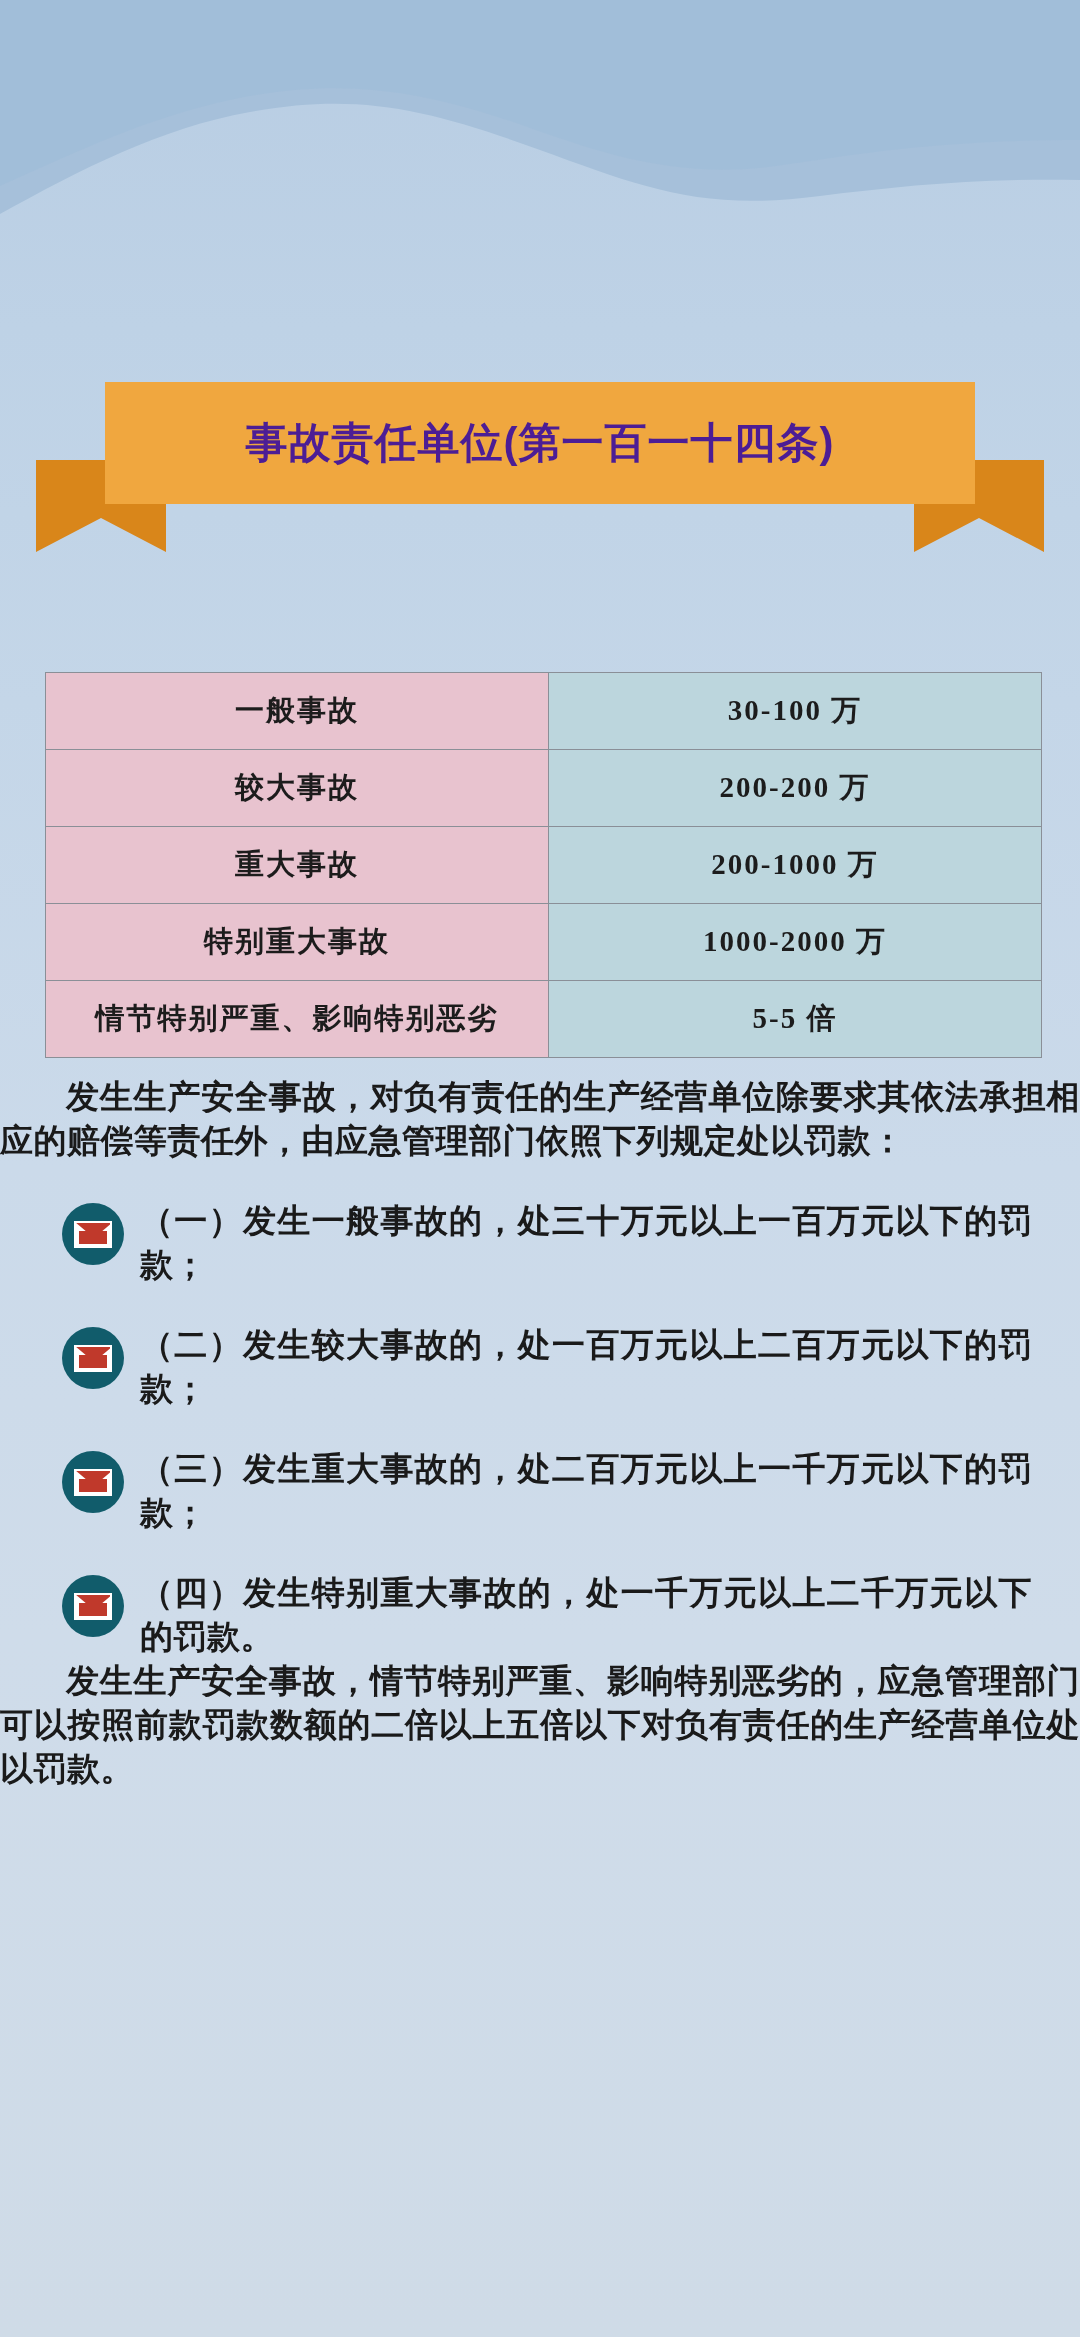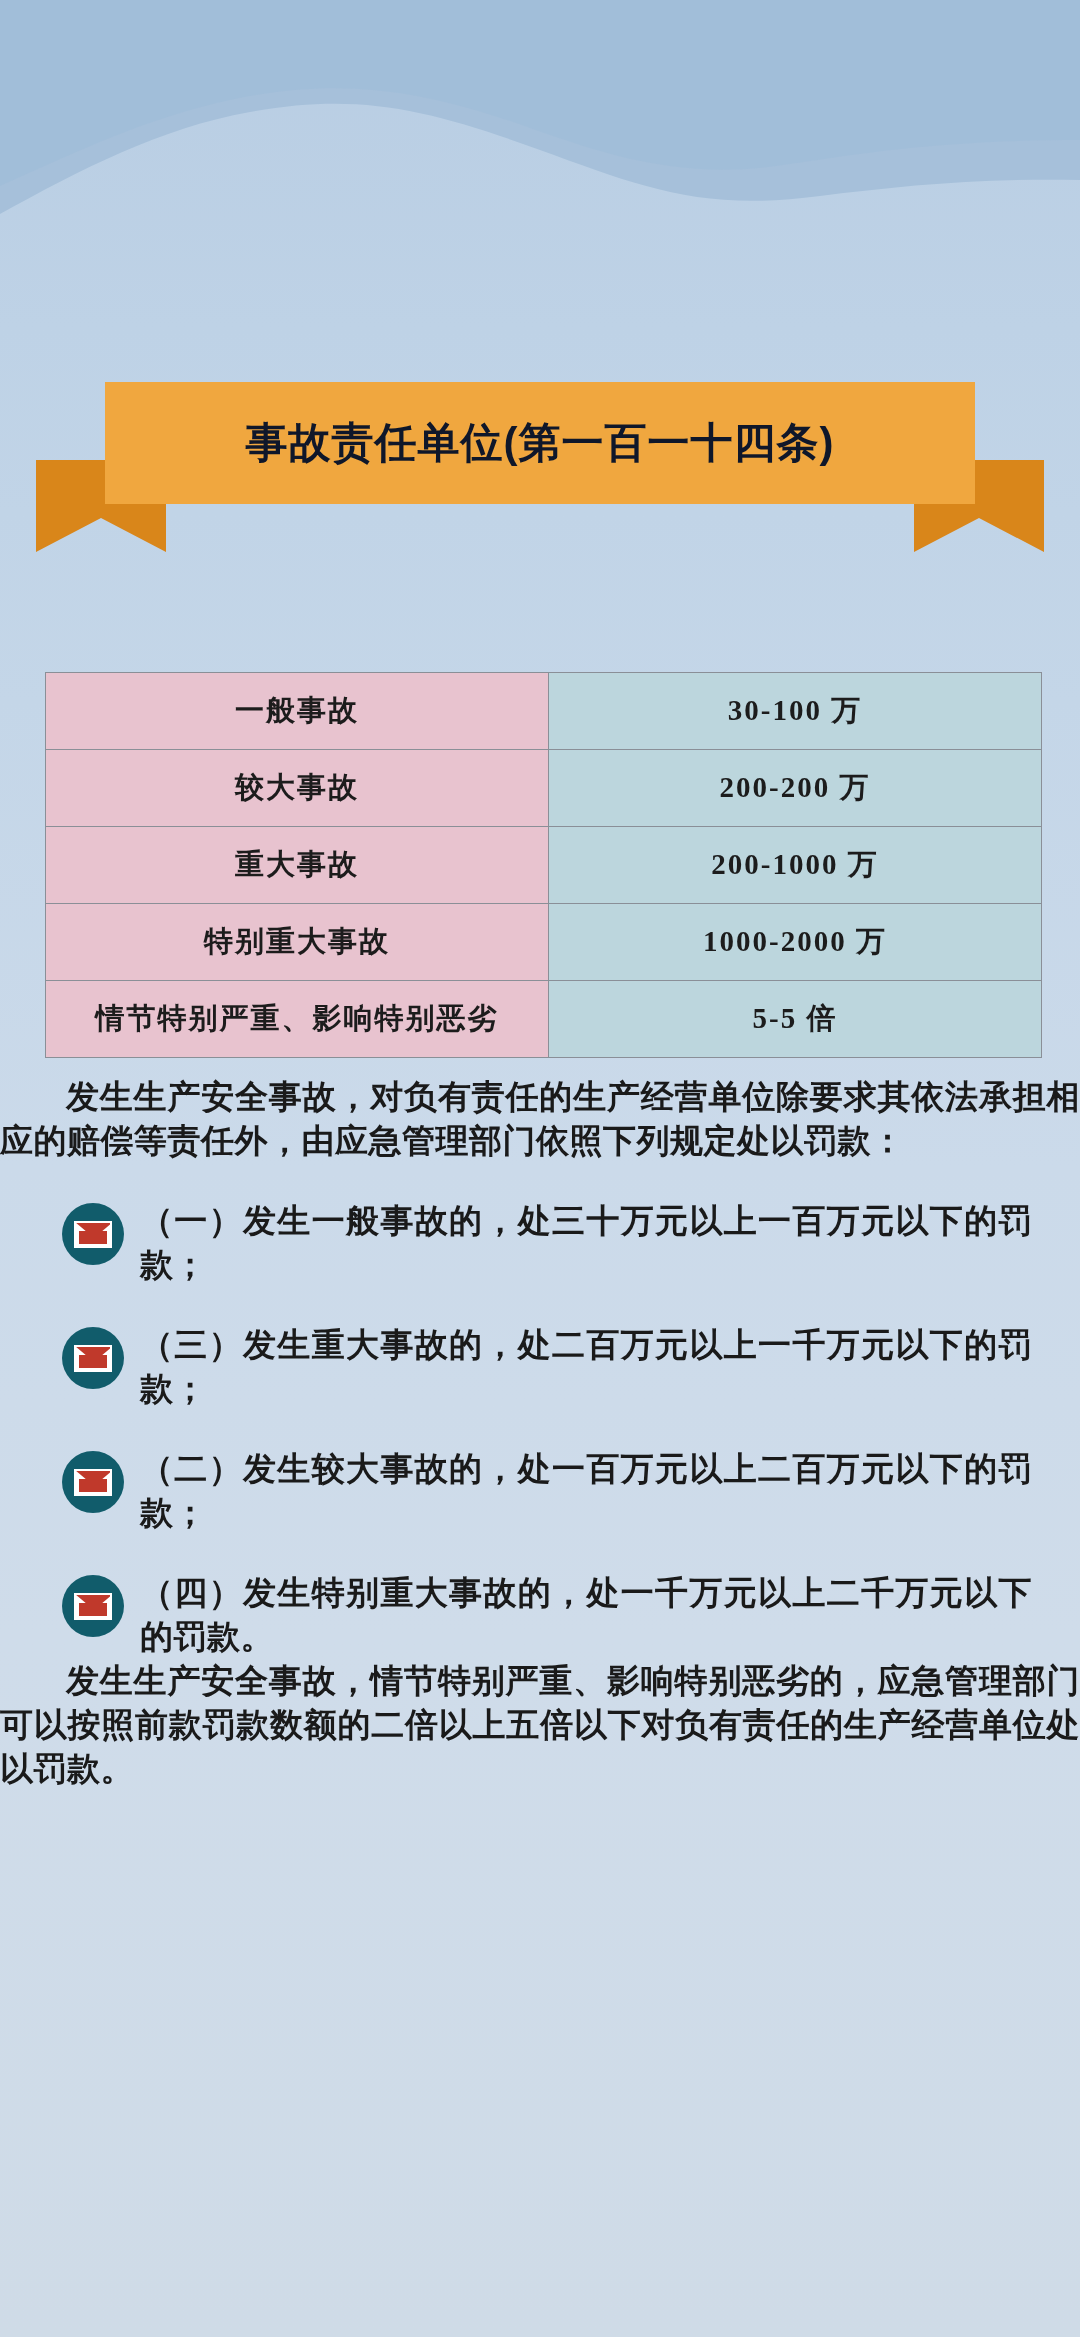--- a/index.html
+++ b/index.html
@@ -54,21 +54,21 @@
     left: 105px;
     width: 870px;
     height: 122px;
     background: #f0a73f;
     box-sizing: border-box;
     display: flex;
     align-items: center;
     justify-content: center;
   }
   .ribbon-title {
-    color: #0f172a;
+    color: #4c1d95;
     font-size: 42px;
     font-weight: bold;
     letter-spacing: 1px;
     font-family: "Liberation Sans", sans-serif;
     white-space: nowrap;
   }
 
   
   .table-wrap {
     position: absolute;
@@ -244,34 +244,34 @@
       <span class="badge">
           <span class="env"></span>
         </span>
       <p class="para txt">（一）发生一般事故的，处三十万元以上一百万元以下的罚款；</p>
     </div>
 
     <div class="item">
       <span class="badge">
           <span class="env"></span>
         </span>
+      <p class="para txt">（二）发生较大事故的，处一百万元以上二百万元以下的罚款；</p>
+    </div>
+
+    <div class="item">
+      <span class="badge">
+          <span class="env"></span>
+        </span>
       <p class="para txt">（三）发生重大事故的，处二百万元以上一千万元以下的罚款；</p>
     </div>
 
     <div class="item">
       <span class="badge">
           <span class="env"></span>
         </span>
-      <p class="para txt">（二）发生较大事故的，处一百万元以上二百万元以下的罚款；</p>
-    </div>
-
-    <div class="item">
-      <span class="badge">
-          <span class="env"></span>
-        </span>
       <p class="para txt">（四）发生特别重大事故的，处一千万元以上二千万元以下的罚款。</p>
     </div>
 
     <p class="para closing">发生生产安全事故，情节特别严重、影响特别恶劣的，应急管理部门可以按照前款罚款数额的二倍以上五倍以下对负有责任的生产经营单位处以罚款。</p>
 
   </div>
 
 </div>
 
 </body></html>

